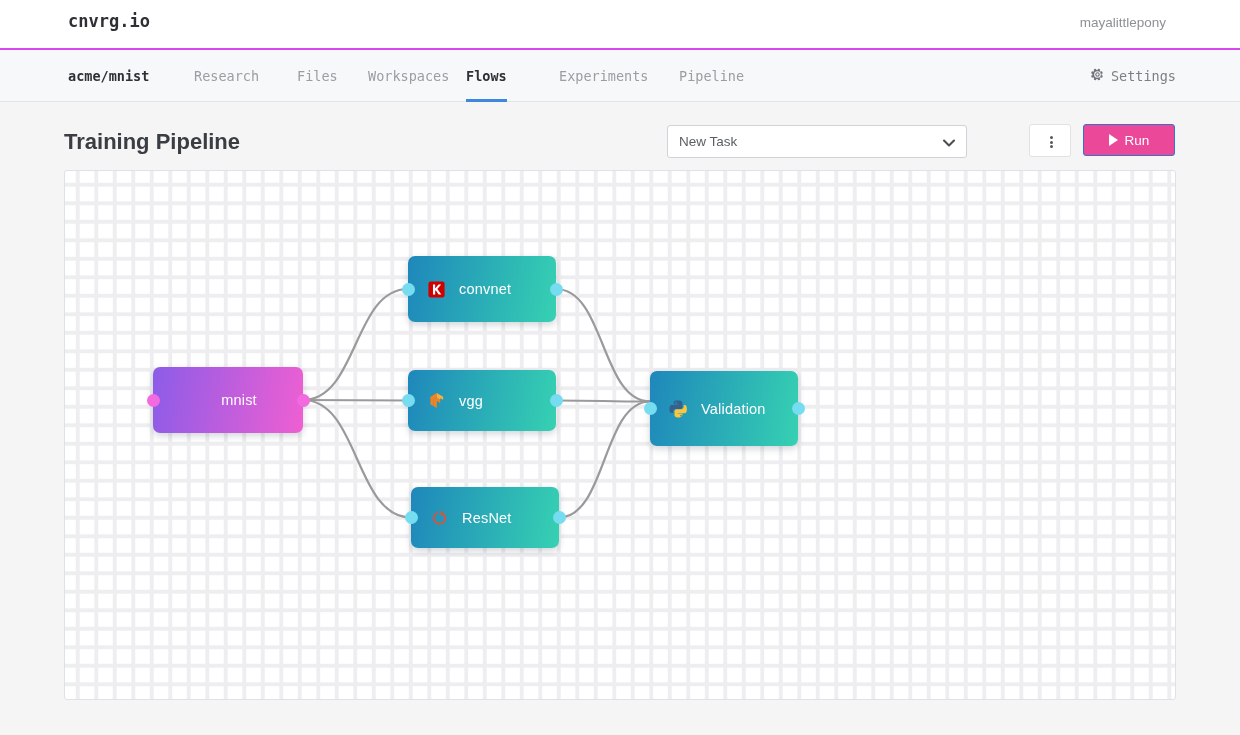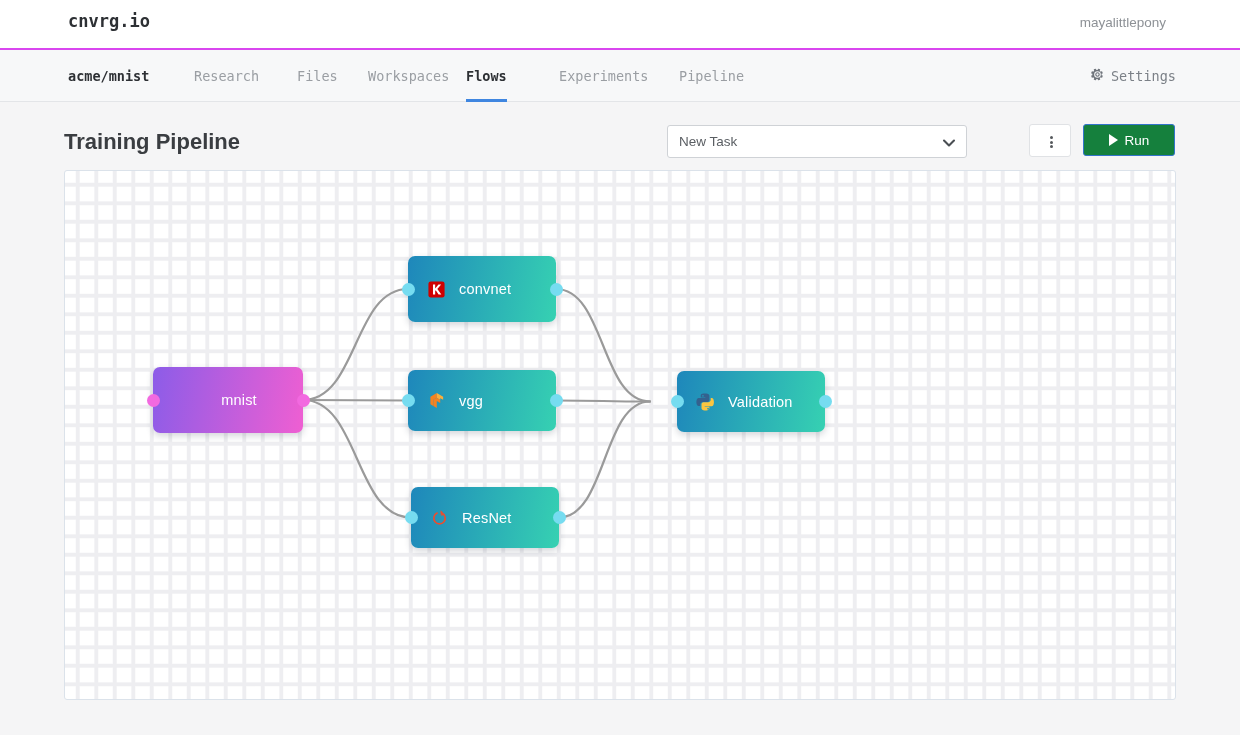--- a/index.html
+++ b/index.html
@@ -97,21 +97,21 @@
     position: absolute; left: 19.5px;
     width: 3px; height: 3px; border-radius: 50%;
     background: #55585c;
   }
   #kebab-button .dot:nth-child(1) { top: 11px; }
   #kebab-button .dot:nth-child(2) { top: 15.5px; }
   #kebab-button .dot:nth-child(3) { top: 20px; }
   #run-button {
     position: absolute; left: 1083px; top: 124px;
     width: 92px; height: 32px;
-    background: #15803d;
+    background: #ec4899;
     border: 1px solid #3374cb;
     border-radius: 3px;
     display: flex; align-items: center; justify-content: center;
     gap: 7px;
     cursor: pointer;
   }
   #run-label { font-size: 13.5px; color: #ffffff; }
   #run-play {
     width: 0; height: 0;
     border-left: 9px solid #ffffff;
@@ -289,21 +289,21 @@
           <svg width="19" height="19" viewBox="0 0 20 20">
             <path d="M12.5 5.3a6 6 0 11-5 0" fill="none" stroke="#ee4c2c" stroke-width="1.7" stroke-linecap="round"></path>
             <path d="M11.1 2.3 13.4 4.6 11.1 6.9z" fill="#ee4c2c"></path>
             <circle cx="12.6" cy="7.1" r="1.0" fill="#ee4c2c"></circle>
           </svg>
         </span>
         <span class="node-label">ResNet</span>
         <span class="port in" style="background: rgb(118, 220, 240);"></span>
         <span class="port out" style="background: rgb(118, 220, 240);"></span>
       </div>
-      <div class="node task" style="left: 612px; top: 200px; width: 148px; height: 61px; background-image: linear-gradient(100deg, rgb(30, 135, 187) 0%, rgb(54, 209, 178) 100%);">
+      <div class="node task" style="left: 585px; top: 200px; width: 148px; height: 75px; background-image: linear-gradient(100deg, rgb(30, 135, 187) 0%, rgb(54, 209, 178) 100%);">
         <span class="node-icon">
           <svg width="19" height="19" viewBox="0 0 20 20">
             <path d="M9.9 1.6c-1.3 0-2.3.1-3.1.3-1.5.3-1.8 1-1.8 2.2v1.6h4.9v.6H3.3c-1.2 0-2.3.7-2.6 2.1-.4 1.6-.4 2.6 0 4.3.3 1.3.9 2.1 2.1 2.1h1.7V13c0-1.4 1.2-2.6 2.6-2.6h4.9c1.2 0 2.1-1 2.1-2.2V4.1c0-1.1-1-2-2.1-2.2-.7-.2-1.5-.3-2.1-.3zM7.3 3.1a.9.9 0 110 1.8.9.9 0 010-1.8z" fill="#34618e"></path>
             <path d="M15.5 6.3v1.8c0 1.5-1.3 2.7-2.7 2.7H7.9c-1.1 0-2.1 1-2.1 2.2v4.1c0 1.1 1 1.8 2.1 2.1 1.3.4 2.6.5 4.1 0 1-.3 2.1-.8 2.1-2.1v-1.6H9.2v-.6h7.3c1.2 0 1.7-.8 2.1-2.1.4-1.3.4-2.6 0-4.3-.3-1.3-.9-2.1-2.1-2.1zm-2.8 10.3a.9.9 0 110 1.8.9.9 0 010-1.8z" fill="#fcc53f"></path>
           </svg>
         </span>
         <span class="node-label">Validation</span>
         <span class="port in" style="background: rgb(118, 220, 240);"></span>
         <span class="port out" style="background: rgb(118, 220, 240);"></span>
       </div>

